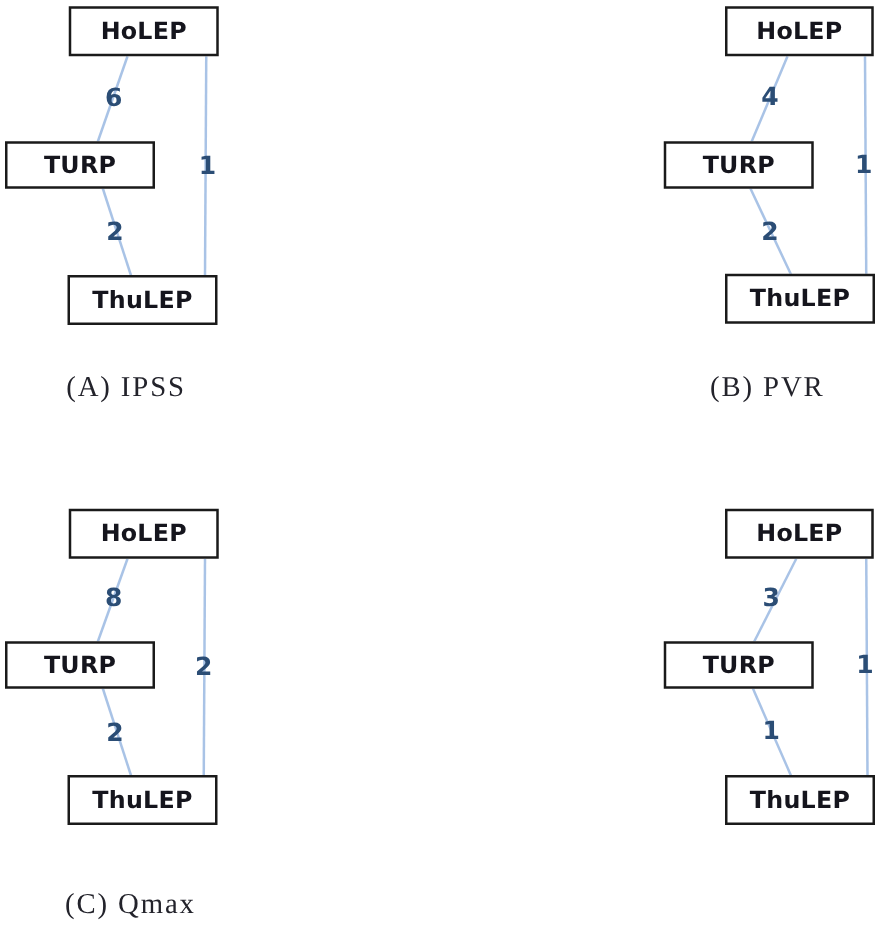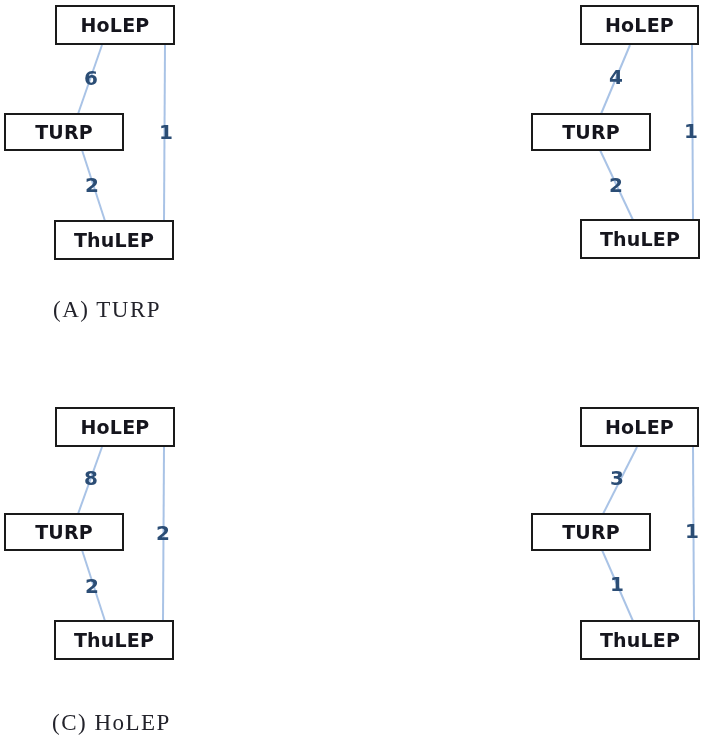--- a/index.html
+++ b/index.html
@@ -75,34 +75,35 @@
     <line class="edge-line" x1="693" y1="447" x2="694" y2="621"></line>
     <text class="edge-count" x="617" y="485">3</text>
     <text class="edge-count" x="617" y="591">1</text>
     <text class="edge-count" x="692" y="538">1</text>
   </svg>
 
   <div class="panel">
     <div class="node" style="left:55px;top:5px;width:120px;height:40px">HoLEP</div>
     <div class="node" style="left:4px;top:113px;width:120px;height:38px">TURP</div>
     <div class="node" style="left:54px;top:220px;width:120px;height:40px">ThuLEP</div>
-    <div class="caption" style="left:53px;top:297px">(A) TURP</div>
+    <div class="caption" style="left:53px;top:297px">(A) IPSS</div>
   </div>
 
   <div class="panel">
     <div class="node" style="left:580px;top:5px;width:119px;height:40px">HoLEP</div>
     <div class="node" style="left:531px;top:113px;width:120px;height:38px">TURP</div>
     <div class="node" style="left:580px;top:219px;width:120px;height:40px">ThuLEP</div>
+    <div class="caption" style="left:568px;top:297px">(B) PVR</div>
   </div>
 
   <div class="panel">
     <div class="node" style="left:55px;top:407px;width:120px;height:40px">HoLEP</div>
     <div class="node" style="left:4px;top:513px;width:120px;height:38px">TURP</div>
     <div class="node" style="left:54px;top:620px;width:120px;height:40px">ThuLEP</div>
-    <div class="caption" style="left:52px;top:710px">(C) HoLEP</div>
+    <div class="caption" style="left:52px;top:710px">(C) Qmax</div>
   </div>
 
   <div class="panel">
     <div class="node" style="left:580px;top:407px;width:119px;height:40px">HoLEP</div>
     <div class="node" style="left:531px;top:513px;width:120px;height:38px">TURP</div>
     <div class="node" style="left:580px;top:620px;width:120px;height:40px">ThuLEP</div>
   </div>
 
 </div>
 

